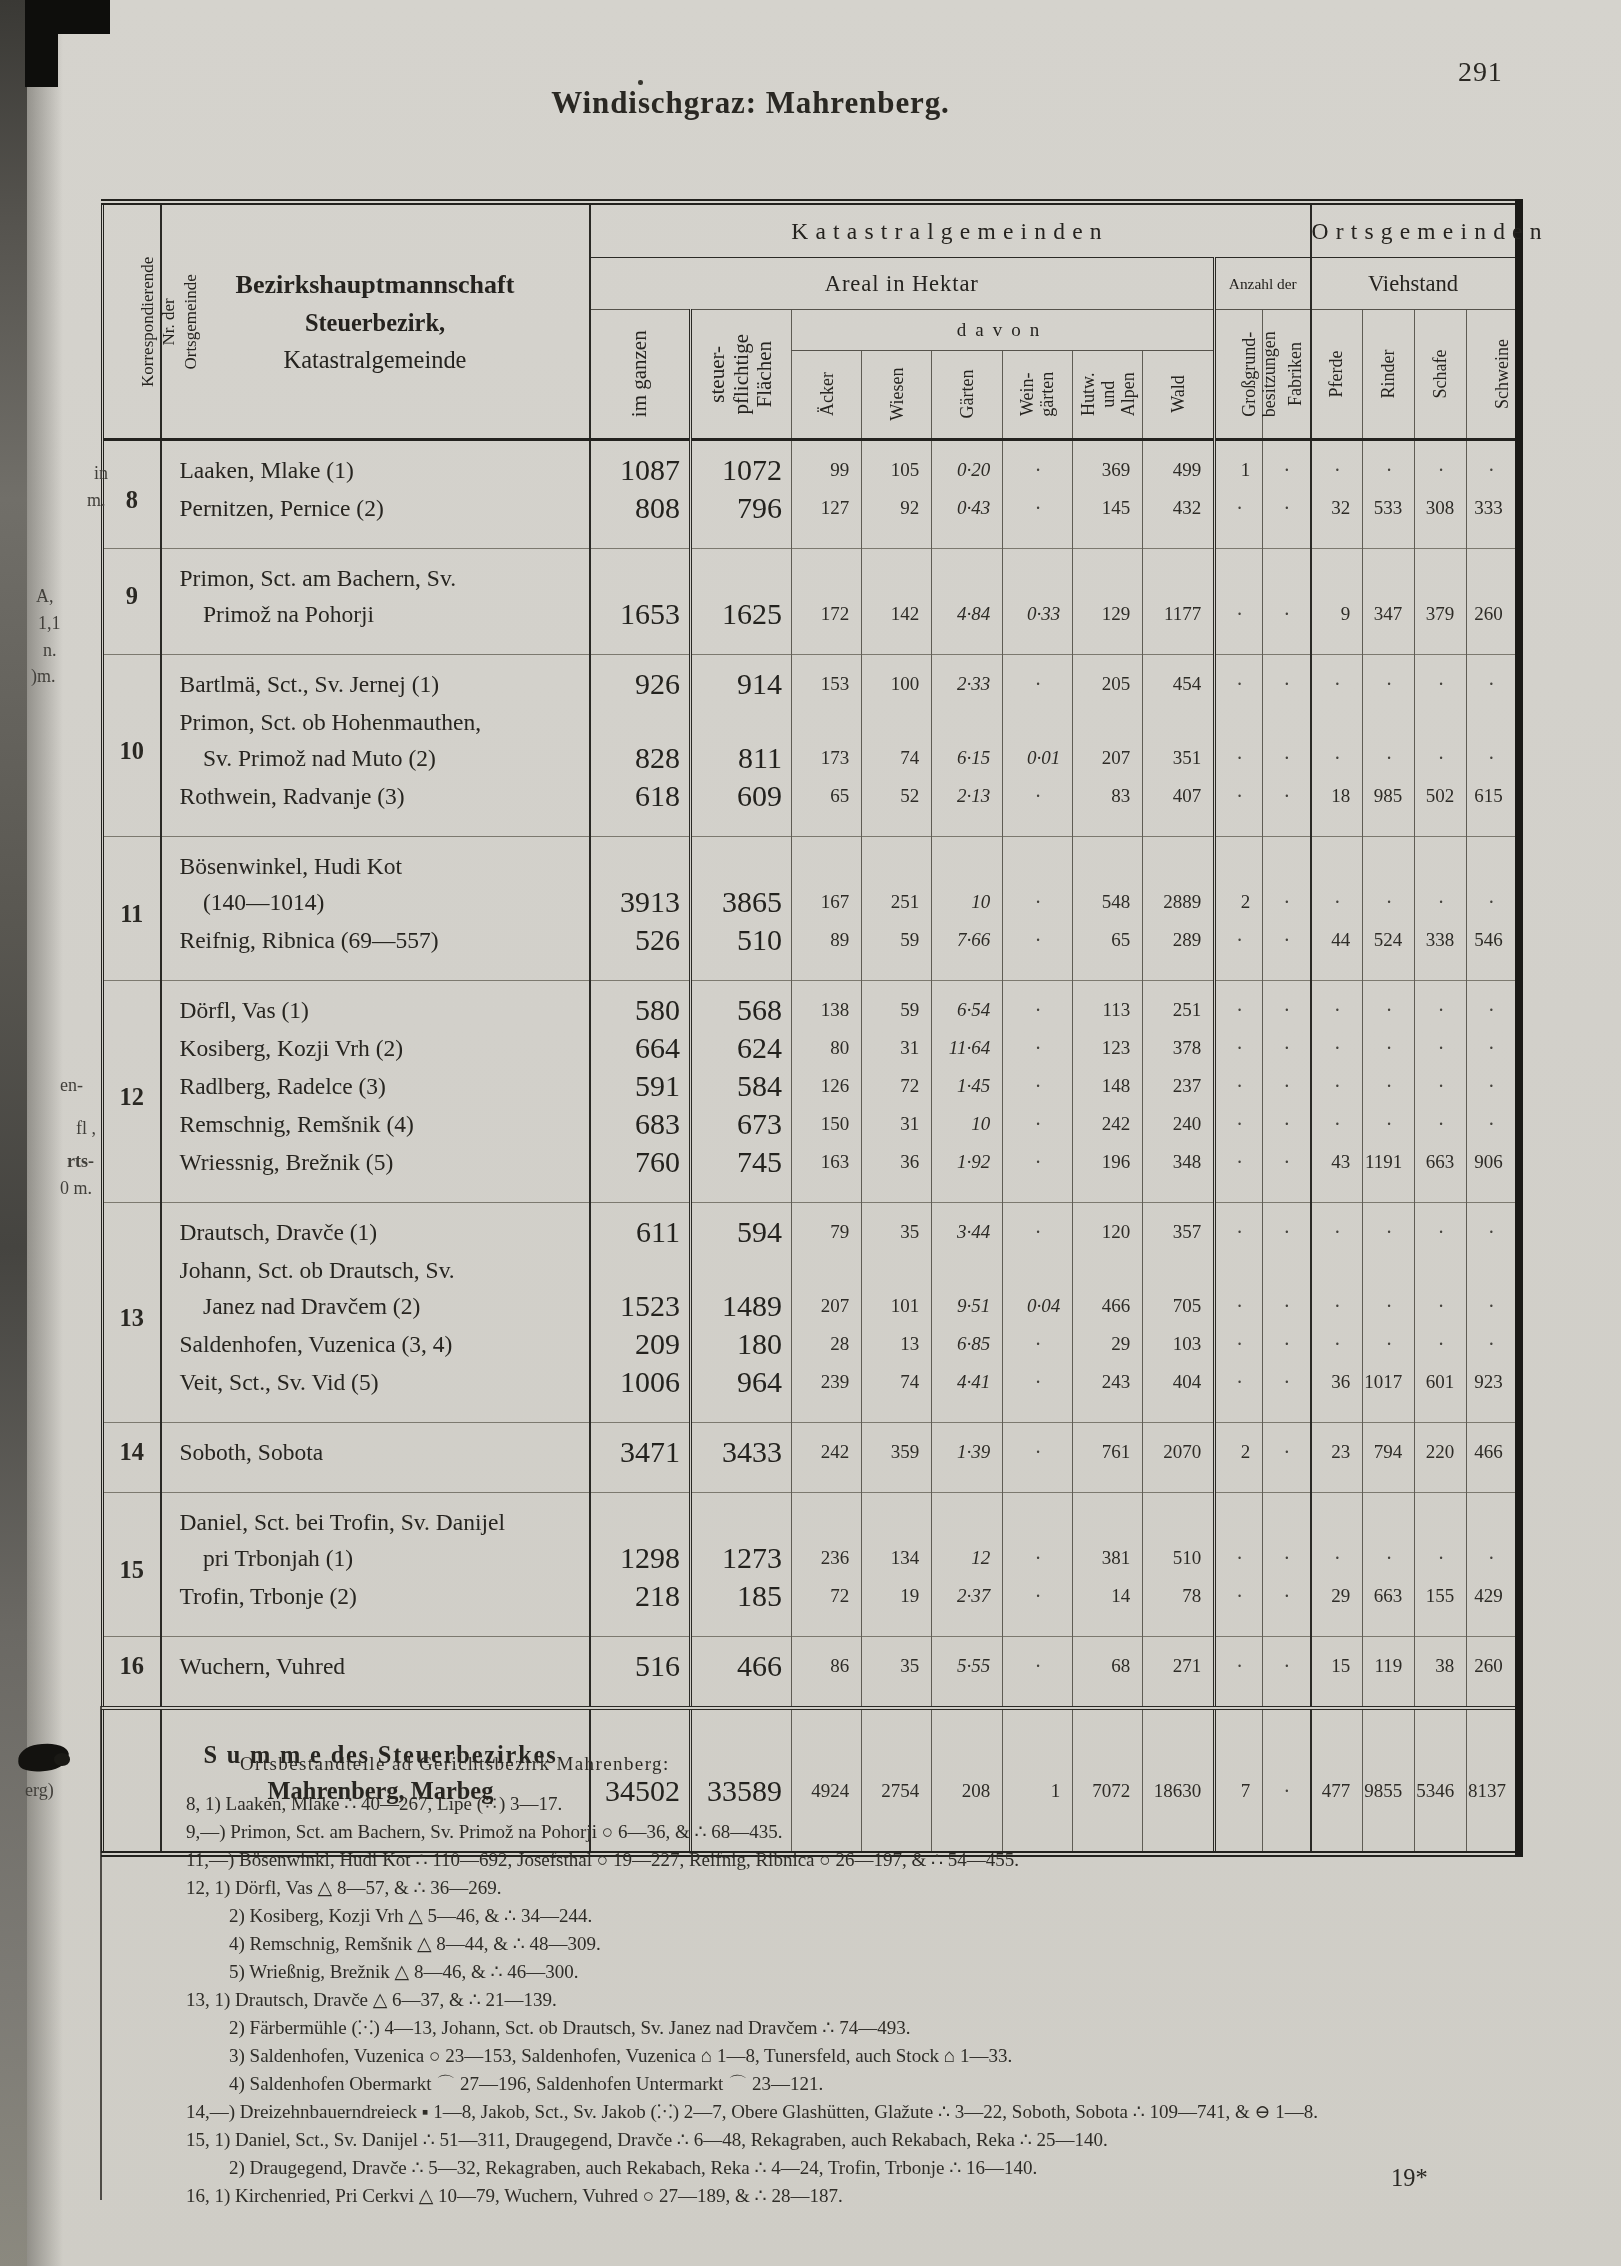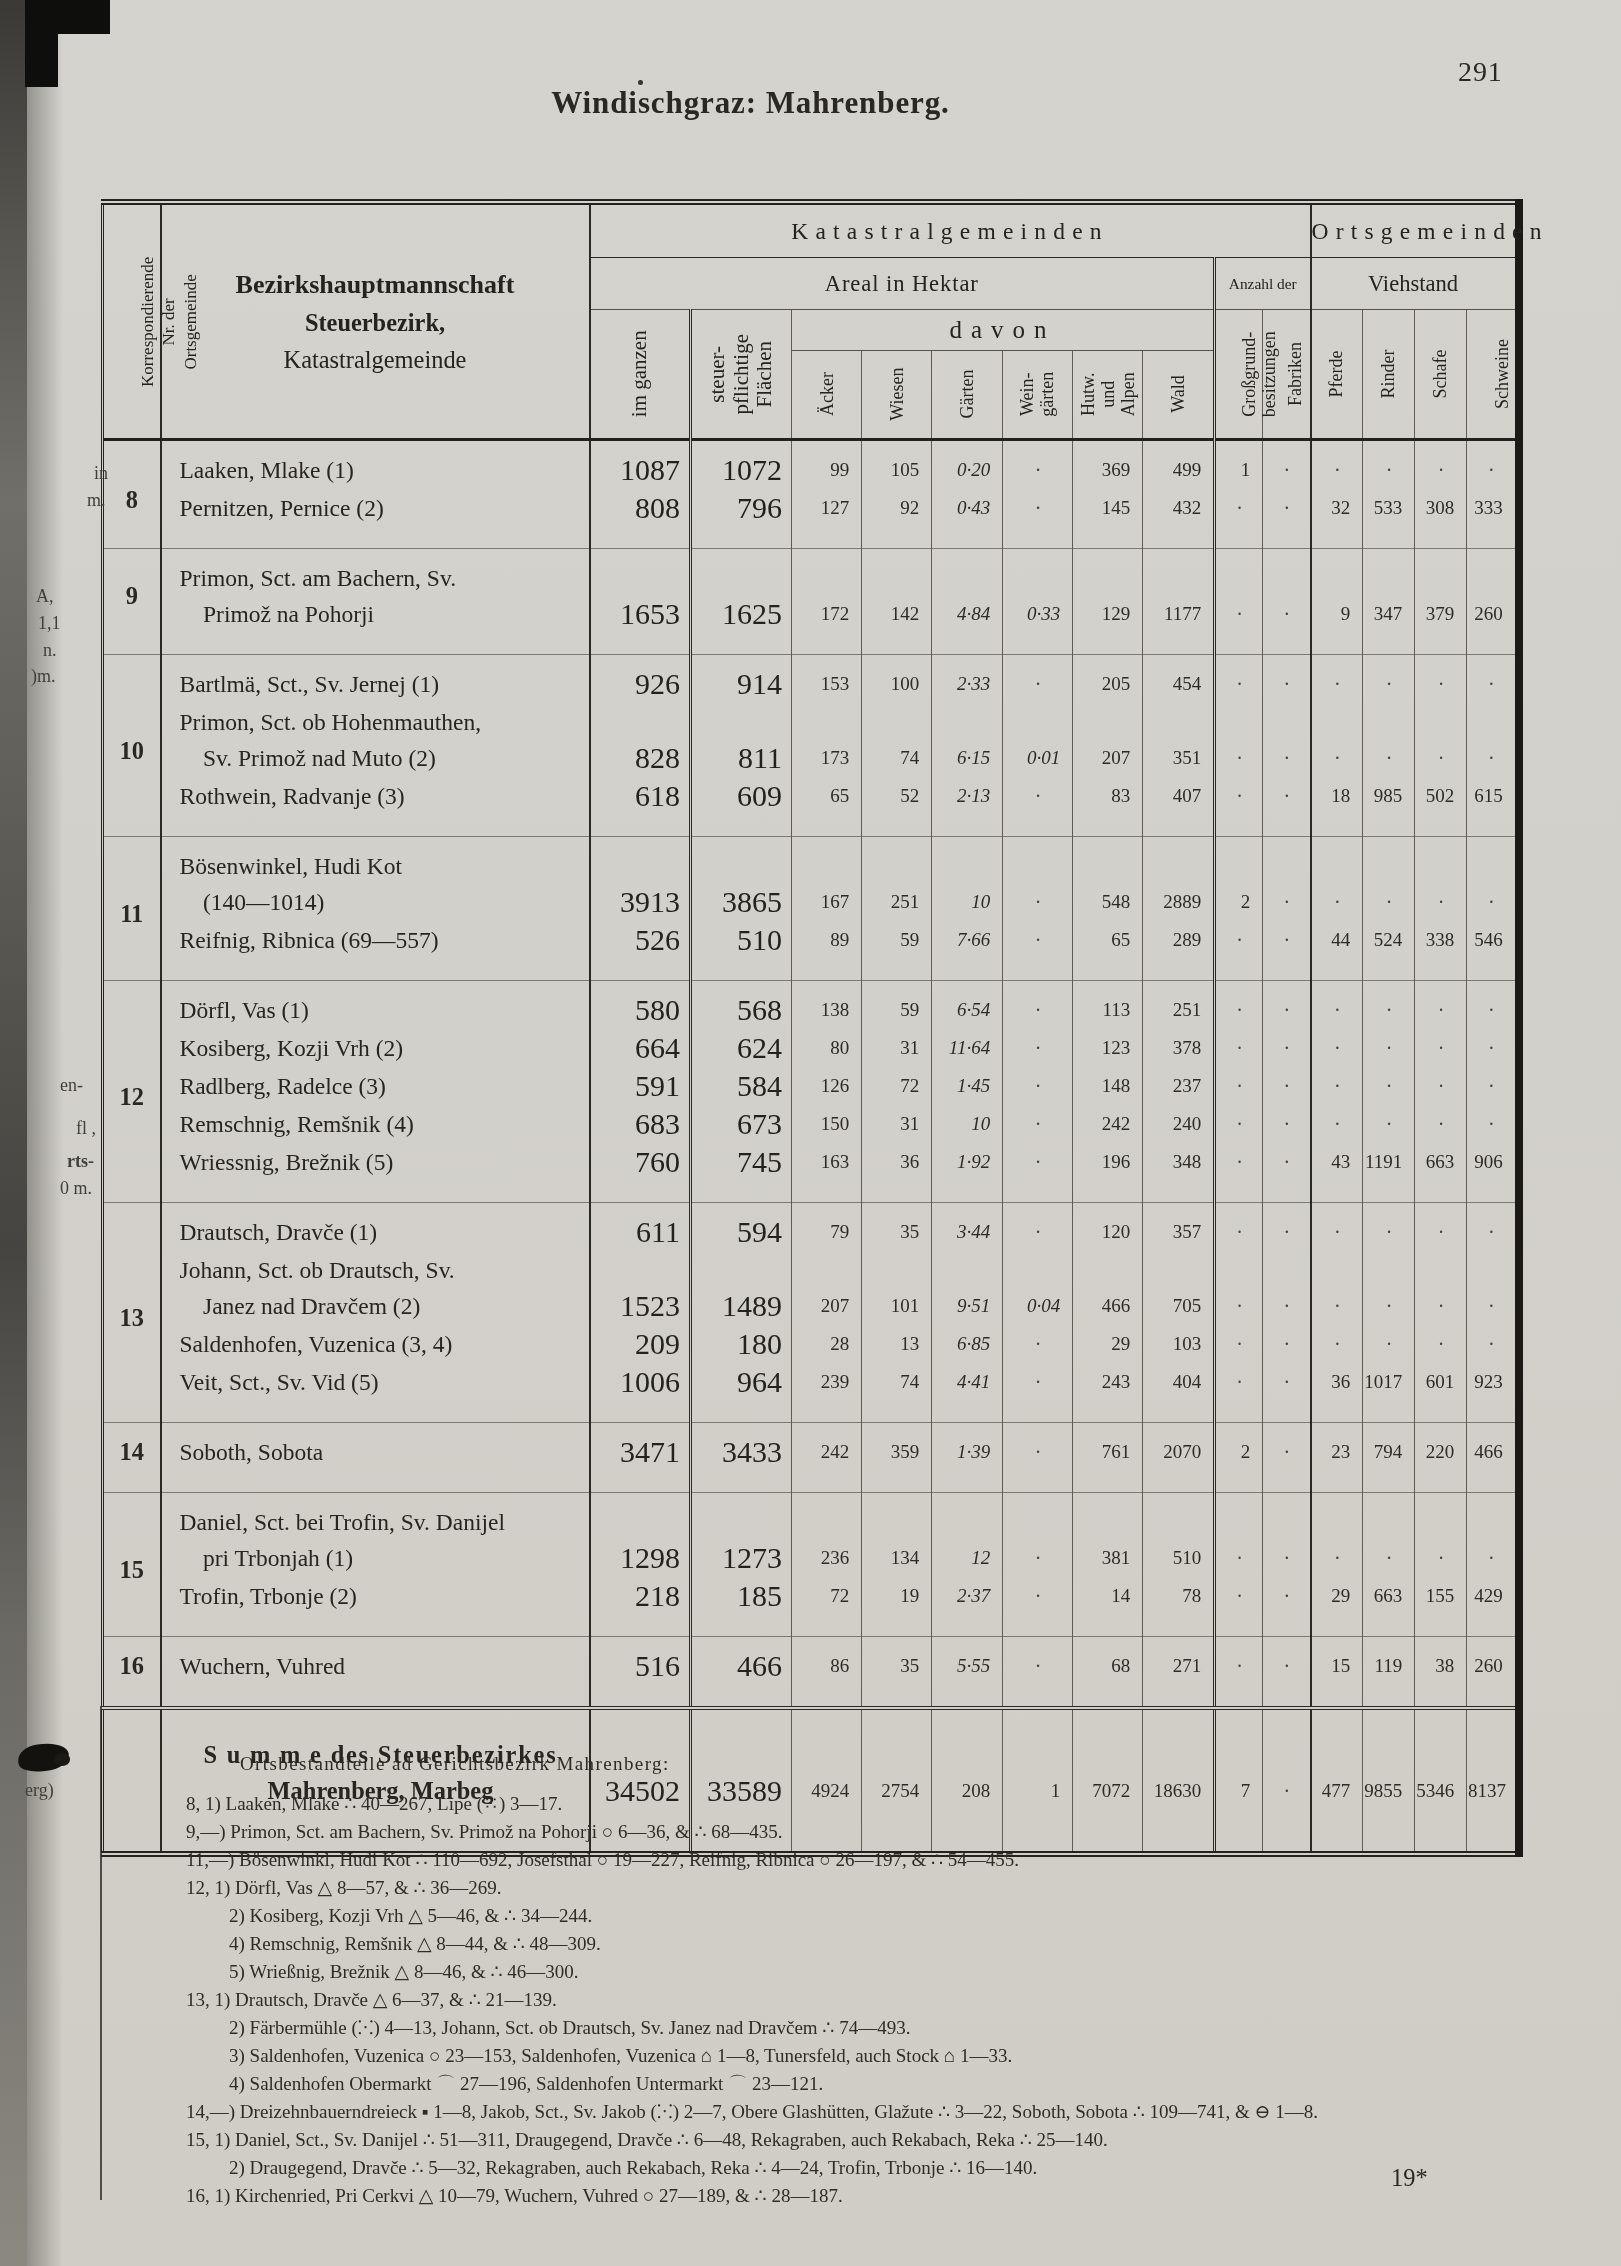--- a/index.html
+++ b/index.html
@@ -39,21 +39,21 @@
   .v-thin{border-left:0.9px solid #5f5c54;}
   .hb4{border-bottom:3.6px solid #23221f;}
   .h-a th{height:52px;}
   .h-b th{height:51px;}
   .h-c th{height:40px;}
   .h-d th{height:87px;}
   .sect{font-size:23.5px;letter-spacing:7.2px;border-bottom:1.8px solid #2b2a26;margin-top:34px;}
   .areal{font-size:22.6px;letter-spacing:0.9px;border-bottom:0.9px solid #55524b;}
   .anzahl{font-size:15.4px;border-bottom:0.9px solid #55524b;}
   .viehstand{font-size:22.6px;border-bottom:0.9px solid #55524b;}
-  .davon{font-size:25px;letter-spacing:9px;border-bottom:0.9px solid #55524b;}
+  .davon{font-size:19px;letter-spacing:9px;border-bottom:0.9px solid #55524b;}
   .rotcell{vertical-align:middle;text-align:center;}
   .rot{display:inline-block;transform:rotate(-90deg);white-space:pre-line;
     line-height:1.12;font-size:18px;text-align:center;}
   .rot-big{font-size:21px;}
   .corner .rot{font-size:17px;line-height:1.25;}
   .namehead{vertical-align:middle;text-align:center;}
   .nh1{font-size:26px;font-weight:bold;}
   .nh2{font-size:24.4px;font-weight:bold;margin-top:9px;}
   .nh3{font-size:24.4px;margin-top:9px;}
 

